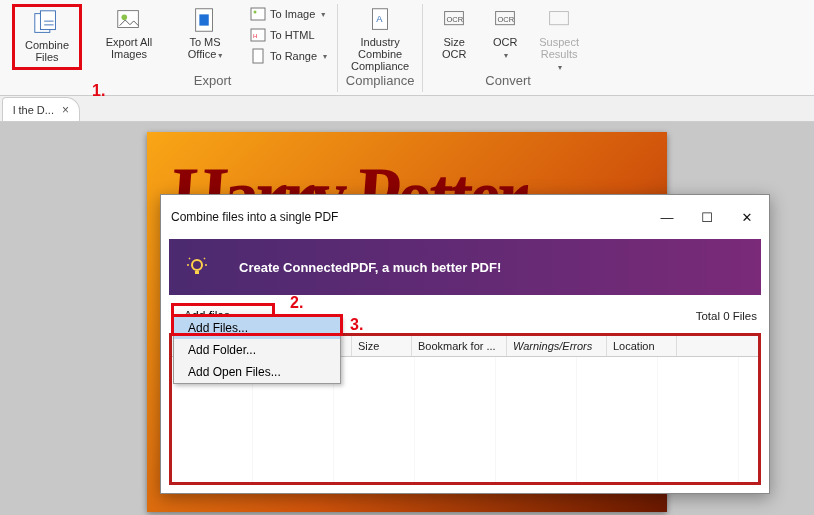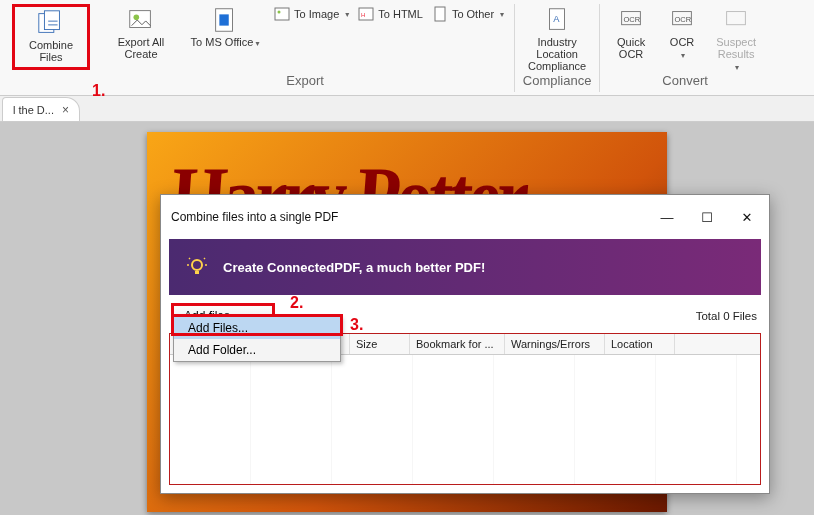--- a/index.html
+++ b/index.html
@@ -3,21 +3,21 @@
 <meta charset="utf-8">
 <style>
   * { box-sizing: border-box; margin: 0; padding: 0; font-family: "Segoe UI", Tahoma, sans-serif; }
   body { background: #fff; width: 814px; height: 515px; overflow: hidden; position: relative; }
 
   
   .ribbon { height: 96px; background: #f8f8f8; border-bottom: 1px solid #ccc; display: flex; align-items: flex-start; padding: 4px 6px 0 6px; }
   .rgroup { display: flex; flex-direction: column; align-items: center; height: 88px; border-right: 1px solid #d8d8d8; padding: 0 6px; }
   .rgroup:last-child { border-right: none; }
   .rrow { display: flex; align-items: flex-start; gap: 6px; }
-  .btn-big { display: flex; flex-direction: column; align-items: center; justify-content: flex-start; width: 78px; height: 66px; padding: 2px; font-size: 11px; color: #333; text-align: center; cursor: pointer; }
+  .btn-big { display: flex; flex-direction: column; align-items: center; justify-content: flex-start; width: 70px; height: 66px; padding: 2px; font-size: 11px; color: #333; text-align: center; cursor: pointer; }
   .btn-big .icon { width: 30px; height: 28px; margin-bottom: 2px; display:flex; align-items:center; justify-content:center; }
   .btn-sm { display: flex; align-items: center; gap: 4px; font-size: 11px; color: #333; height: 20px; padding: 0 4px; cursor: pointer; white-space: nowrap; }
   .btn-sm .icon { width: 16px; height: 16px; display:flex; align-items:center; justify-content:center; }
   .grp-label { font-size: 13px; color: #666; margin-top: auto; padding-bottom: 4px; }
   .dd-caret { font-size: 8px; color: #666; margin-left: 2px; }
   .btn-big.hl { border: 3px solid #e30613; }
   .ann { position: absolute; color: #e30613; font-weight: bold; font-size: 16px; pointer-events: none; }
 
   
   .tabbar { height: 26px; background: #f0f0f0; border-bottom: 1px solid #ccc; display: flex; align-items: flex-end; padding-left: 2px; }
@@ -27,35 +27,35 @@
   
   .docarea { position: absolute; top: 122px; left: 0; right: 0; bottom: 0; background: #c8c8c8; display: flex; justify-content: center; }
   .page { width: 520px; height: 380px; margin-top: 10px; background: linear-gradient(135deg,#f9a616,#d1540b 60%,#6b1800); box-shadow: 0 2px 6px rgba(0,0,0,.4); position: relative; overflow: hidden; }
   .title-script { position:absolute; top:24px; left:24px; font-family: "Times New Roman", serif; font-weight: bold; color:#8b0000; font-size:72px; transform: scaleY(1.2) skewX(-5deg); letter-spacing:-4px; }
 
   
   .dialog { position: absolute; top: 194px; left: 160px; width: 610px; height: 300px; background: #fff; border: 1px solid #888; box-shadow: 0 4px 16px rgba(0,0,0,.35); display: flex; flex-direction: column; }
   .dlg-title { height: 44px; display: flex; align-items: center; padding: 0 2px 0 10px; font-size: 12px; color: #111; }
   .dlg-title .spacer { flex: 1; }
   .dlg-ctl { width: 40px; height: 28px; display: flex; align-items: center; justify-content: center; font-size: 13px; color: #111; cursor: pointer; }
-  .banner { height: 56px; margin: 0 8px; background: linear-gradient(90deg,#4b2a70,#7a2a78); color: #fff; display: flex; align-items: center; padding: 0 16px; font-size: 13px; font-weight: bold; gap: 14px; }
+  .banner { height: 56px; margin: 0 8px; background: linear-gradient(90deg,#4b2a70,#7a2a78); color: #fff; display: flex; align-items: center; padding: 0 16px; font-size: 13px; font-weight: bold; gap: 30px; }
   .bulb { width: 24px; height: 24px; position: relative; }
   .bulb svg { width:100%; height:100%; }
   .toolbar { display: flex; align-items: center; padding: 10px 12px 6px 12px; font-size: 12px; }
   .addbtn { position: relative; height: 22px; min-width: 100px; border: 1px solid #888; background: linear-gradient(#fdfdfd,#e8e8e8); display: flex; align-items: center; padding: 0 18px 0 10px; cursor: pointer; font-size: 12px; }
   .addbtn .caret { position: absolute; right: 4px; font-size: 8px; color: #333; }
   .addbtn.hl { outline: 3px solid #e30613; outline-offset: -1px; }
   .toolbar .spacer { flex: 1; }
   .total { font-size: 11.5px; color: #222; text-align: right; }
   .dropdown { position: absolute; top: 316px; left: 173px; width: 168px; background: #f4f4f4; border: 1px solid #999; box-shadow: 2px 2px 4px rgba(0,0,0,.25); z-index: 20; font-size: 12px; }
   .dropdown .mi { padding: 4px 14px; cursor: pointer; }
   .dropdown .mi.sel { background: #bcd7f2; }
   .dd-hlbox { position:absolute; top:314px; left:171px; width:172px; height:22px; border:3px solid #e30613; z-index:25; pointer-events:none; }
 
-  .grid { flex: 1; margin: 0 8px 8px 8px; border: 1px solid #b91c1c; overflow: hidden; }
+  .grid { flex: 1; margin: 0 8px 8px 8px; border: 3px solid #b91c1c; overflow: hidden; }
   .ghead { display: flex; background: #f7f7f7; border-bottom: 1px solid #ccc; font-size: 11px; color: #222; }
   .gh { padding: 4px 6px; border-right: 1px solid #ddd; white-space: nowrap; overflow: hidden; text-overflow: ellipsis; }
   .gbody { height: 140px; background: repeating-linear-gradient(90deg,#fff,#fff 80px,#f6f6f6 80px,#f6f6f6 81px); }
 
 </style>
 </head>
 <body>
 
 <div class="ribbon">
 
@@ -77,32 +77,32 @@
   <div class="rgroup">
     <div class="rrow">
       <div class="btn-big">
         <span class="icon">
           <svg viewBox="0 0 32 32">
               <rect x="4" y="6" width="22" height="18" fill="#fff" stroke="#777"></rect>
               <circle cx="11" cy="13" r="3" fill="#8bc34a"></circle>
               <path d="M6 22l6-6 5 5 4-4 5 5" stroke="#555" fill="none"></path>
             </svg>
         </span>
-        <span>Export All Create</span>
+        <span>Export All Images</span>
       </div>
       <div class="btn-big">
         <span class="icon">
           <svg viewBox="0 0 32 32">
               <rect x="6" y="4" width="18" height="24" fill="#fff" stroke="#777"></rect>
               <rect x="10" y="10" width="10" height="12" fill="#1e6fd6"></rect>
             </svg>
         </span>
         <span><span>To MS Office</span><span class="dd-caret">▾</span></span>
       </div>
-      <div style="display:flex;flex-direction:row;gap:1px;">
+      <div style="display:flex;flex-direction:column;gap:1px;">
         <div class="btn-sm">
           <span class="icon">
               <svg viewBox="0 0 16 16">
                 <rect x="1" y="2" width="14" height="12" fill="#fff" stroke="#777"></rect>
                 <circle cx="5" cy="6" r="1.5" fill="#8bc34a"></circle>
               </svg>
             </span>
           <span>To Image</span>
             <span class="dd-caret">▾</span>
         </div>
@@ -114,53 +114,53 @@
               </svg>
             </span>
           <span>To HTML</span>
         </div>
         <div class="btn-sm">
           <span class="icon">
               <svg viewBox="0 0 16 16">
                 <rect x="3" y="1" width="10" height="14" fill="#fff" stroke="#777"></rect>
               </svg>
             </span>
-          <span>To Other</span>
+          <span>To Range</span>
             <span class="dd-caret">▾</span>
         </div>
       </div>
     </div>
     <div class="grp-label">Export</div>
   </div>
 
   <div class="rgroup">
     <div class="rrow">
       <div class="btn-big" style="width:72px">
         <span class="icon">
             <svg viewBox="0 0 32 32">
               <rect x="8" y="4" width="16" height="22" fill="#fff" stroke="#777"></rect>
               <text x="12" y="18" font-size="10" fill="#3b6fb6">A</text>
             </svg>
           </span>
-        <span>Industry Location Compliance</span>
+        <span>Industry Combine Compliance</span>
       </div>
     </div>
     <div class="grp-label">Compliance</div>
   </div>
 
   <div class="rgroup">
     <div class="rrow">
       <div class="btn-big" style="width:50px">
         <span class="icon">
             <svg viewBox="0 0 32 32">
               <rect x="6" y="7" width="20" height="14" fill="none" stroke="#777"></rect>
               <text x="8" y="18" font-size="8" fill="#555">OCR</text>
             </svg>
           </span>
-        <span>Quick OCR</span>
+        <span>Size OCR</span>
       </div>
       <div class="btn-big" style="width:40px">
         <span class="icon">
             <svg viewBox="0 0 32 32">
               <rect x="6" y="7" width="20" height="14" fill="none" stroke="#777"></rect>
               <text x="8" y="18" font-size="8" fill="#555">OCR</text>
             </svg>
           </span>
         <span><span>OCR</span><br><span class="dd-caret">▾</span></span>
       </div>
@@ -217,27 +217,28 @@
     </div>
     <span class="spacer"></span>
     <span class="total">Total 0 Files</span>
   </div>
   <div class="grid">
     <div class="ghead" id="ghead">
         <div class="gh" style="width: 130px;">Name</div>
         <div class="gh" style="width: 50px;">Range</div>
         <div class="gh" style="width: 60px;">Size</div>
         <div class="gh" style="width: 95px;">Bookmark for ...</div>
-        <div class="gh" style="width: 100px;">Warnings/Errors</div>
+        <div class="gh" style="width: 100px; font-style: italic;">Warnings/Errors</div>
         <div class="gh" style="width: 70px;">Location</div>
       </div>
     <div class="gbody"></div>
   </div>
 </div>
 
 <div class="ann" style="top:294px;left:290px">2.</div>
 
 <div class="dropdown">
   <div class="mi sel">Add Files...</div>
   <div class="mi">Add Folder...</div>
+  <div class="mi">Add Open Files...</div>
 </div>
 <div class="dd-hlbox"></div>
 <div class="ann" style="top:316px;left:350px">3.</div>
 
 </body></html>

